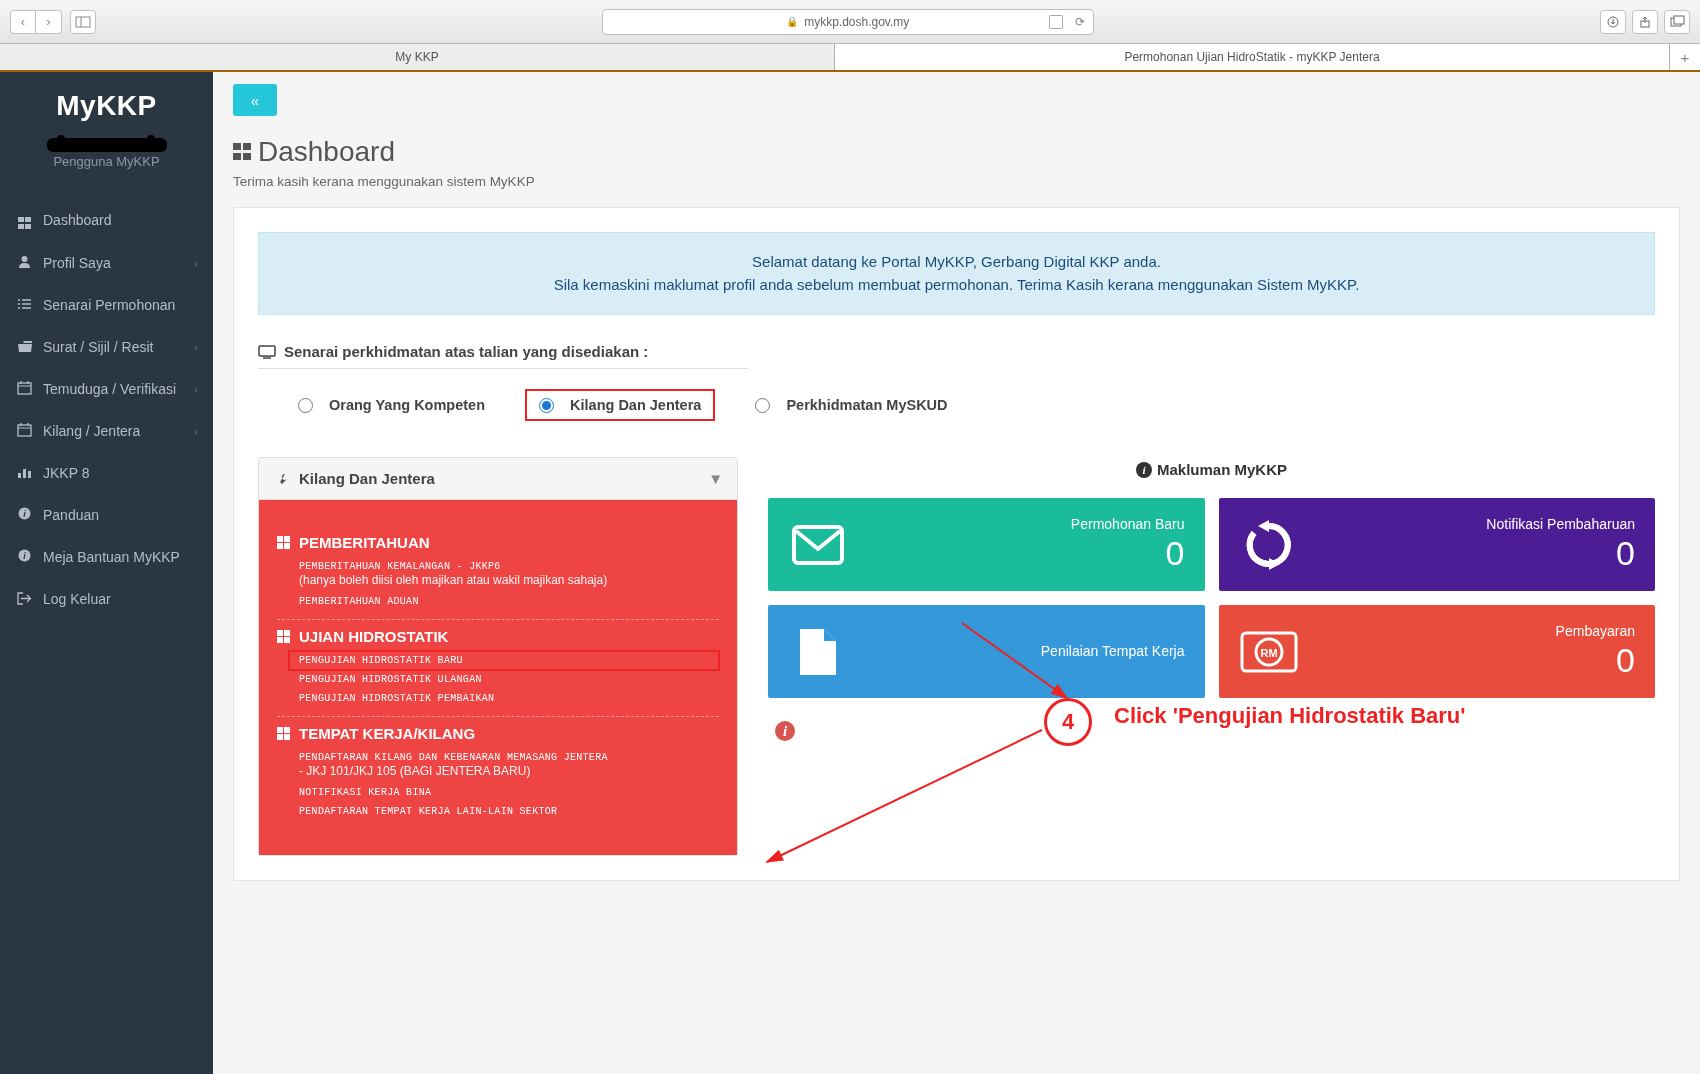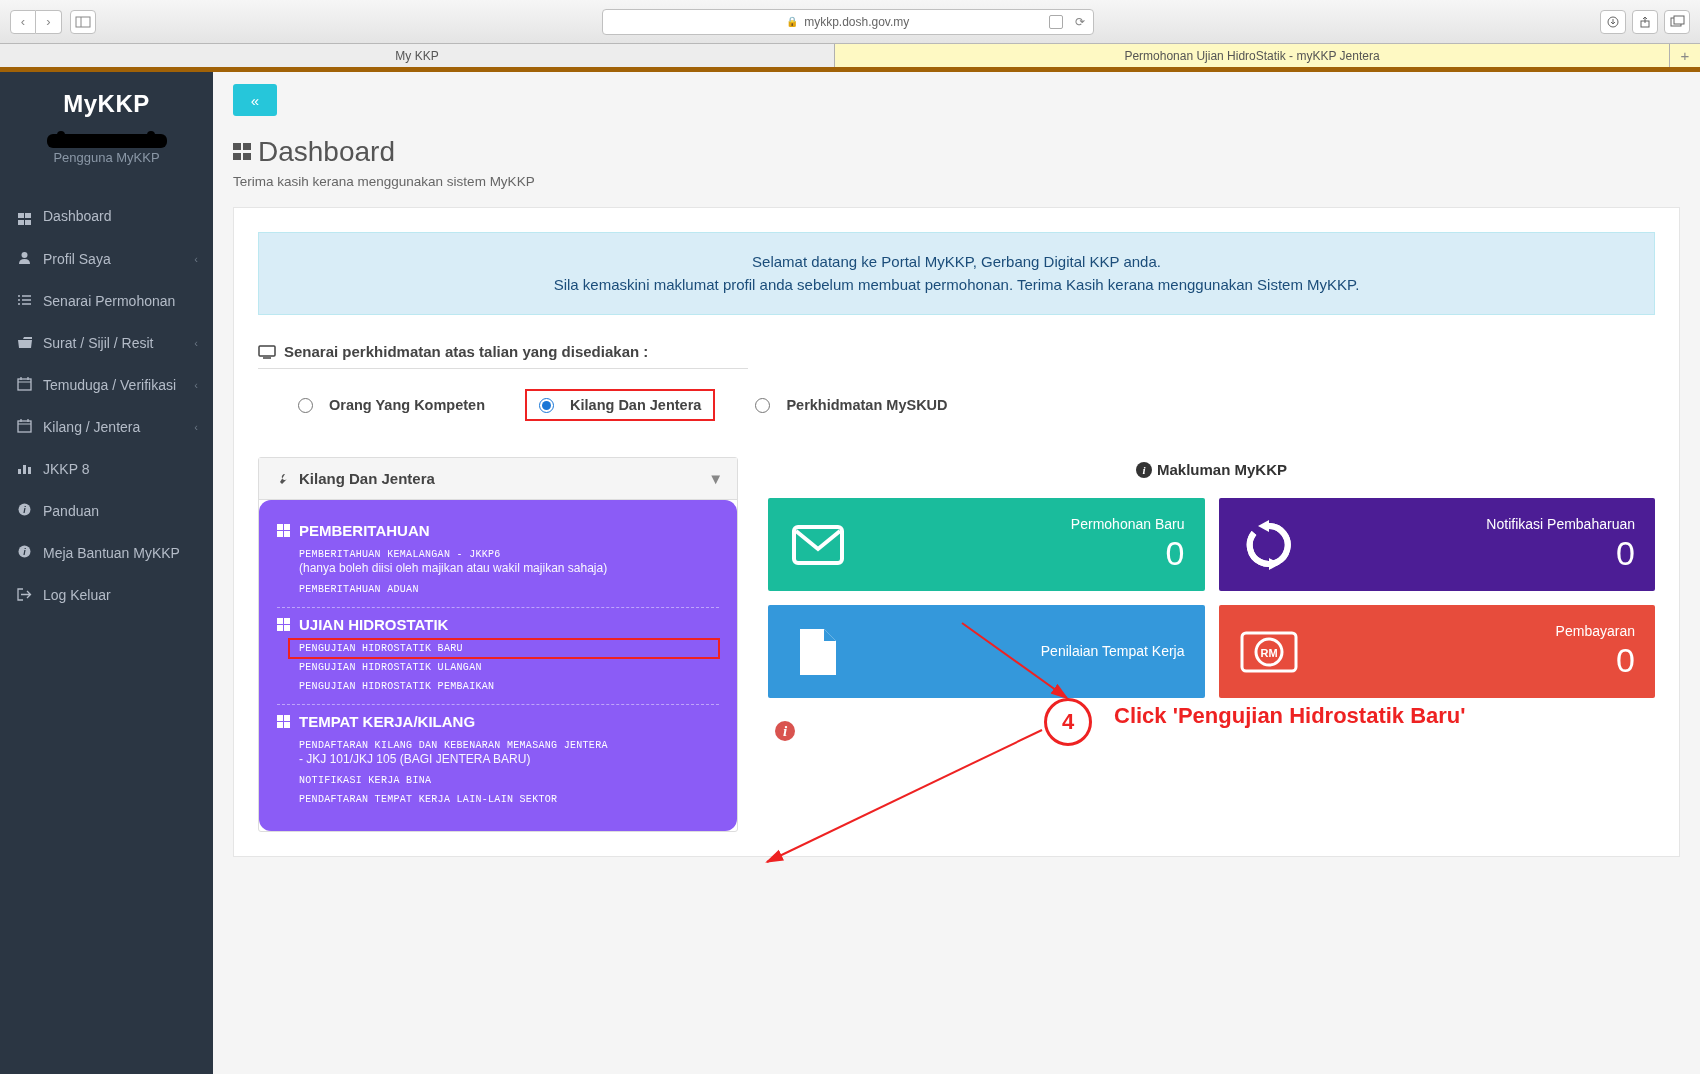--- a/index.html
+++ b/index.html
@@ -12,30 +12,30 @@
 .nav-group { display: flex; gap: 0; }
 .nav-group .nav-btn:first-child { border-radius: 4px 0 0 4px; }
 .nav-group .nav-btn:last-child { border-radius: 0 4px 4px 0; border-left: none; }
 .url-bar { flex: 1; height: 26px; background: #fff; border: 1px solid #c0c0c0; border-radius: 4px; display: flex; align-items: center; justify-content: center; font-size: 12px; color: #666; position: relative; max-width: 600px; margin: 0 auto; }
 .url-bar .lock { margin-right: 5px; font-size: 10px; }
 .url-bar .reload { position: absolute; right: 8px; color: #888; }
 .url-bar .reader { position: absolute; right: 30px; color: #888; width: 14px; height: 14px; border: 1px solid #aaa; border-radius: 2px; }
 .toolbar-spacer { flex: 1; }
 .right-btns { display: flex; gap: 6px; }
 
-.tabbar { height: 28px; background: #fef9c3; display: flex; border-bottom: 5px solid #a16207; }
+.tabbar { height: 28px; background: #ffffff; display: flex; border-bottom: 2px solid #a16207; }
 .tab { flex: 1; display: flex; align-items: center; justify-content: center; font-size: 12px; color: #555; border-right: 1px solid #b0b0b0; position: relative; }
 .tab.active { background: #ededed; }
 .tab-add { width: 30px; display: flex; align-items: center; justify-content: center; color: #888; font-size: 15px; }
 
 
 .app { flex: 1; display: flex; overflow: hidden; background: #f5f5f5; }
 .sidebar { width: 213px; background: #2b3643; color: #a9b7c6; display: flex; flex-direction: column; padding-top: 18px; }
 .sidebar .brand { text-align: center; margin-bottom: 8px; }
-.sidebar .brand h1 { color: #fff; font-size: 24px; font-weight: 600; letter-spacing: 0.5px; }
+.sidebar .brand h1 { color: #fff; font-size: 28px; font-weight: 600; letter-spacing: 0.5px; }
 .sidebar .redact { width: 120px; height: 14px; background: #000; margin: 8px auto 2px; border-radius: 6px; position: relative; }
 .sidebar .redact::before, .sidebar .redact::after { content:""; position:absolute; width:8px; height:8px; background:#000; border-radius:50%; top:-3px; }
 .sidebar .redact::before { left: 10px; }
 .sidebar .redact::after { right: 12px; }
 .sidebar .subt { text-align: center; font-size: 13px; color: #8a97a6; margin-bottom: 28px; }
 .sidebar .nav { display: flex; flex-direction: column; }
 .sidebar .nav-item { padding: 13px 18px; font-size: 14px; color: #b4bcc8; cursor: pointer; display: flex; align-items: center; gap: 10px; position: relative; }
 .sidebar .nav-item .chev { position: absolute; right: 15px; font-size: 11px; color: #6a7684; }
 .sidebar .icon { width: 15px; display: inline-block; font-size: 13px; }
 
@@ -61,21 +61,21 @@
 .hilite { border: 2.5px solid #e22; padding: 6px 12px; }
 
 .two-col { display: flex; gap: 30px; margin-top: 18px; }
 .left-col { flex: 0 0 480px; }
 .right-col { flex: 1; }
 
 .panel { border: 1px solid #ddd; border-radius: 3px; }
 .panel-head { background: #f5f5f5; padding: 12px 16px; font-size: 15px; font-weight: 600; color: #444; display: flex; align-items: center; gap: 10px; border-bottom: 1px solid #ddd; position: relative; }
 .panel-head .chev { position: absolute; right: 14px; color: #888; }
 
-.orange { background: #8b5cf6; color: #fff; padding: 14px 18px; border-radius: 12px; }
+.orange { background: #ef4444; color: #fff; padding: 26px 18px; }
 .orange .section { padding: 8px 0; border-bottom: 1px dashed rgba(255,255,255,0.45); }
 .orange .section:last-child { border-bottom: none; }
 .orange .sec-h { font-weight: 600; font-size: 15px; display: flex; align-items: center; gap: 8px; margin-bottom: 6px; }
 .orange .item { font-size: 10px; line-height: 1.9; padding-left: 22px; letter-spacing: 0.3px; cursor: pointer; font-family: Liberation Mono, monospace; }
 .orange .item-sub { font-size: 12px; padding-left: 22px; opacity: 0.95; margin-top: -3px; margin-bottom: 5px; }
 .orange .hili { outline: 2.5px solid #e22; outline-offset: -1px; display: block; margin-left: 12px; padding-left: 10px; }
 
 
 .anno-circle { position: absolute; width: 48px; height: 48px; border: 3px solid #e22; border-radius: 50%; display: flex; align-items: center; justify-content: center; color: #e22; font-size: 22px; font-weight: 600; left: 810px; top: 490px; background: #fff; }
 .anno-text { position: absolute; left: 880px; top: 495px; color: #e22; font-size: 22px; font-weight: 600; }

